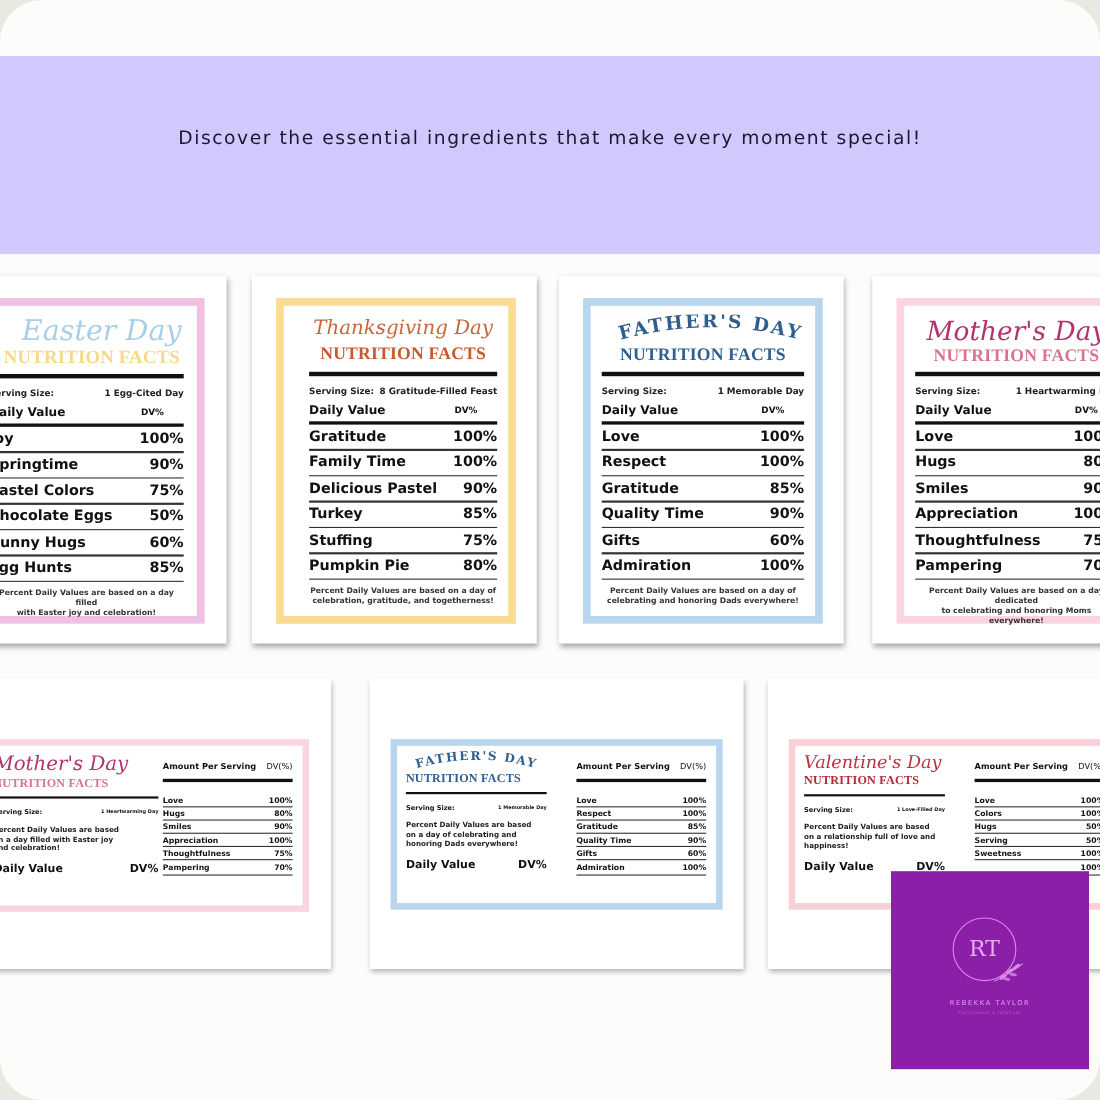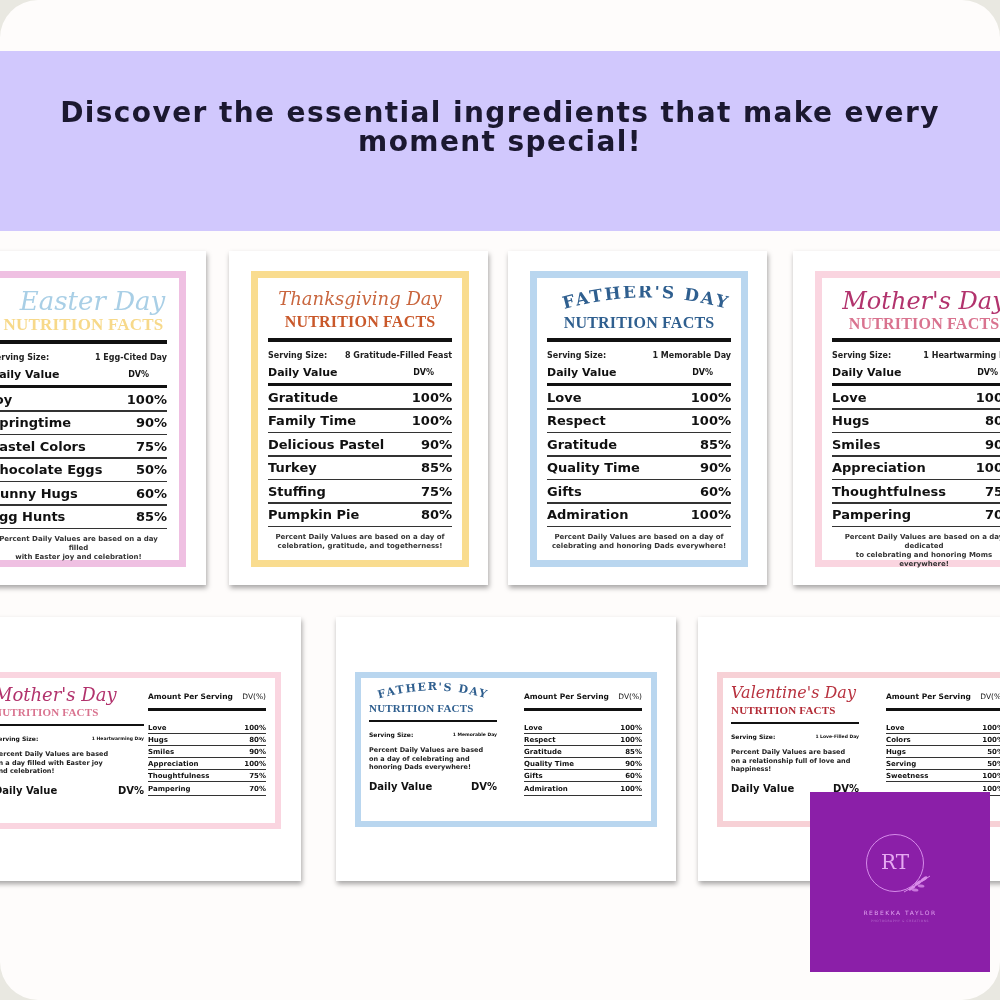--- a/index.html
+++ b/index.html
@@ -1,20 +1,20 @@
 <!DOCTYPE html>
 <html><head>
 <meta charset="utf-8">
 <style>
   * { box-sizing: border-box; margin: 0; padding: 0; }
   html, body { width: 1000px; height: 1000px; overflow: hidden; }
   body { background: #e9e8e1; font-family: "Liberation Sans", sans-serif; position: relative; }
   .page { position: absolute; left: 0; top: 0; width: 1000px; height: 1000px; background: #fefcfb; border-radius: 38px; overflow: hidden; }
   .banner { position: absolute; left: 0; top: 51px; width: 1000px; height: 180px; background: #d1c8fd; display: flex; align-items: center; justify-content: center; text-align: center; }
-  .banner p { font-family: "DejaVu Sans", sans-serif; font-size: 28px; line-height: 29px; color: #1b1830; letter-spacing: 1.4px; font-weight: bold; }
+  .banner p { font-family: "DejaVu Sans", sans-serif; font-size: 17px; line-height: 29px; color: #1b1830; letter-spacing: 1.4px; font-weight: normal; }
 
   .sheet { position: absolute; background: #fff; box-shadow: 1px 3px 5px rgba(0,0,0,0.35); overflow: hidden; }
   .label { position: absolute; border-style: solid; background: #fff; }
 
   
   .p-inner { position: absolute; left: 0; top: 0; right: 0; bottom: 0; padding: 8px 14px 0 14px; }
   .script { font-family: "DejaVu Serif", serif; font-style: italic; text-align: center; white-space: nowrap; }
   .nf { font-family: "Liberation Serif", serif; font-weight: bold; text-align: center; white-space: nowrap; letter-spacing: 0.2px; }
   .hr-thick { height: 4px; background: #111; }
   .hr-mid { height: 3px; background: #111; }
@@ -92,21 +92,21 @@
             <span>85%</span>
           </div>
         <div class="hr-thin"></div>
         <div class="foot" style="margin-top:6px;"><span>Percent Daily Values are based on a day filled</span><br><span>with Easter joy and celebration!</span></div>
       </div>
     </div>
   </div>
 
   <div class="sheet" style="left:229px; top:251px; width:259px; height:334px;">
     <div class="label" style="left:22px; top:20px; width:218px; height:296px; border-width:7px; border-color:#f9dc8f;">
-      <div class="p-inner" style="padding:8px 10px 0 10px;">
+      <div class="p-inner" style="padding:8px 10px 0 23px;">
         <div class="script" style="font-size:18px; color:#c9663e; line-height:26px;">Thanksgiving Day</div>
         <div class="nf" style="font-size:16px; color:#c9582a; line-height:20px;">NUTRITION FACTS</div>
         <div class="hr-thick" style="margin-top:6px;"></div>
         <div class="row small" style="margin-top:9px;">
           <span>Serving Size:</span>
           <span>8 Gratitude-Filled Feast</span>
         </div>
         <div class="row bold" style="margin-top:6px; font-size:11px;">
           <span>Daily Value</span>
           <span style="font-size:8px; margin-right:18px;">DV%</span>

